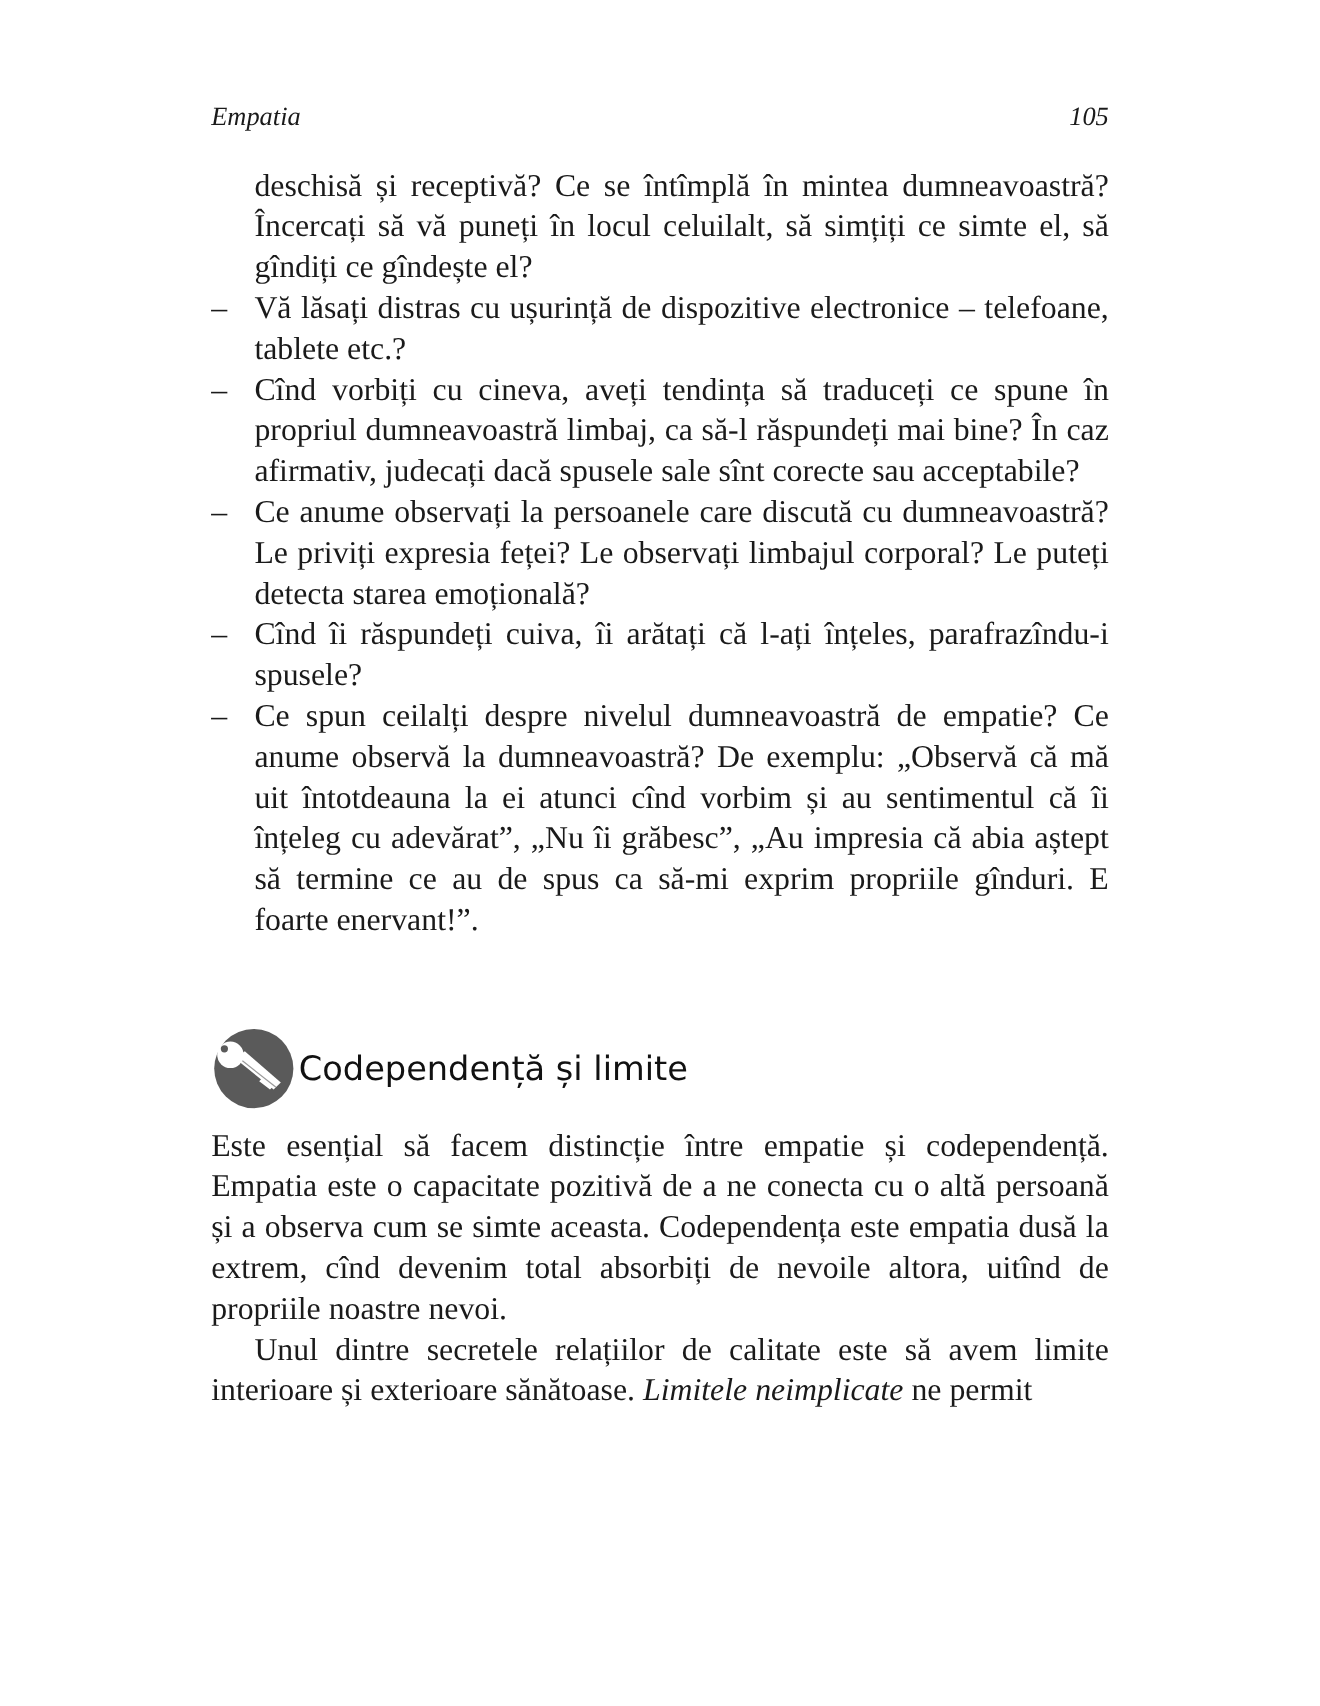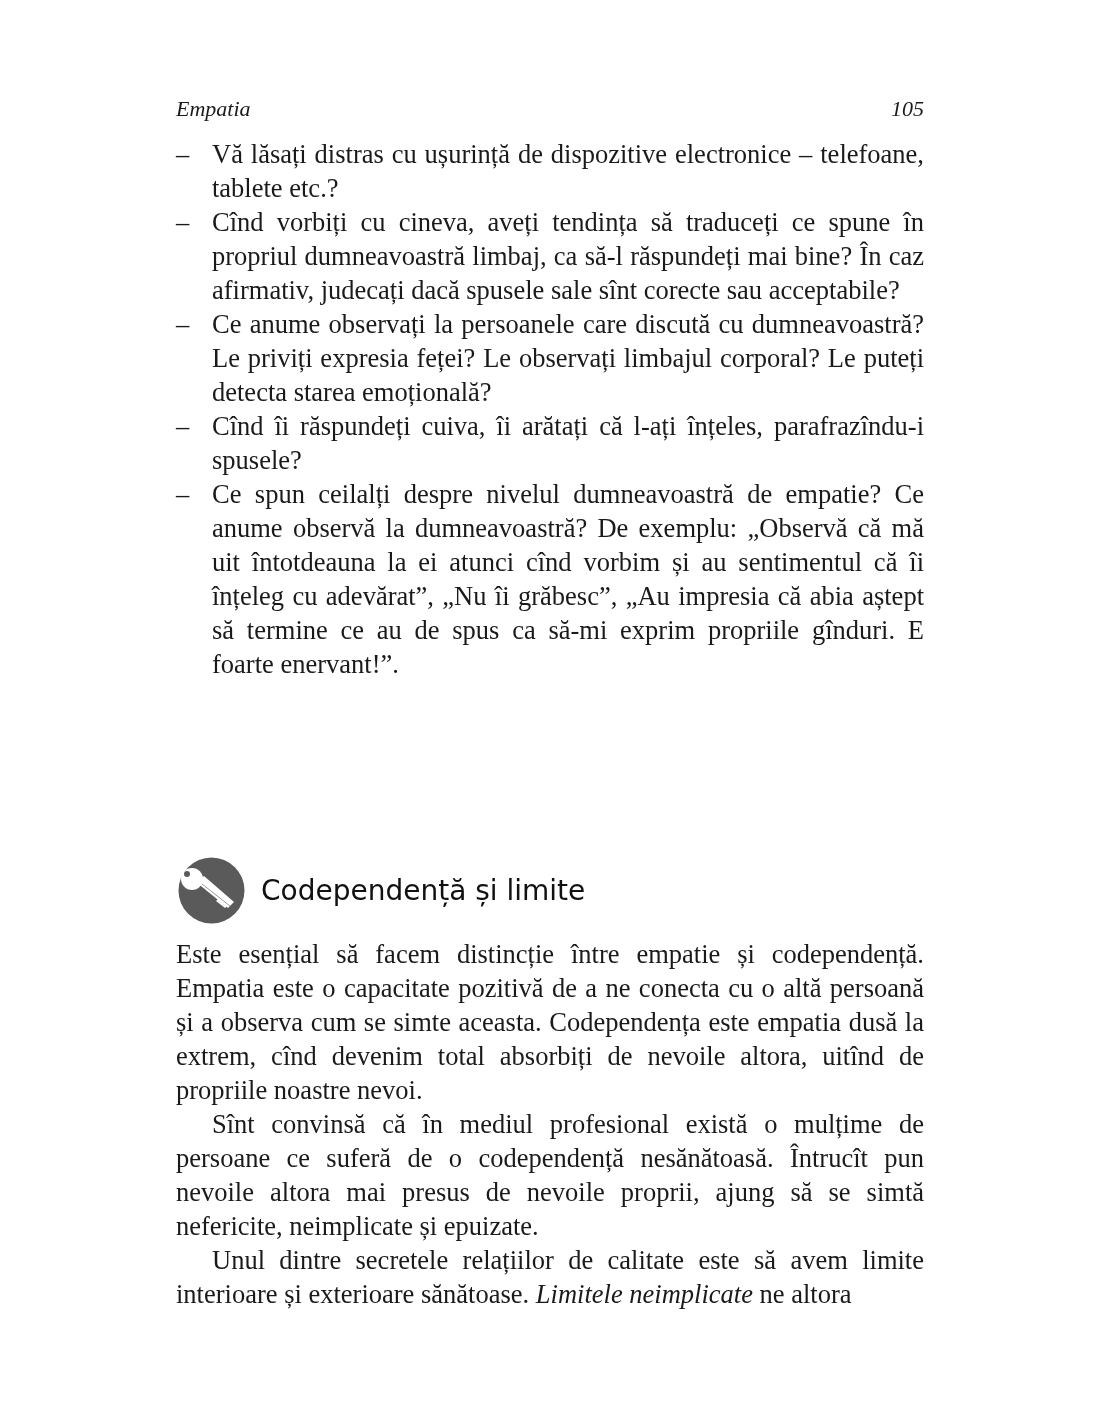--- a/index.html
+++ b/index.html
@@ -1,41 +1,44 @@
 <!DOCTYPE html>
 <html><head>
 <meta charset="utf-8">
 <style>
   html, body { margin:0; padding:0; background:#fff; }
   body { width:1100px; height:1422px; position:relative; overflow:hidden;
          font-family:"DejaVu Serif", "Liberation Serif", serif; color:#1a1a1a; }
   .running-head { position:absolute; top:84px; left:176px; width:748px; height:30px;
-         font-size:22px;margin-top:12px; }
+         font-size:22px; }
   .running-head .title { position:absolute; left:0; top:0; font-style:italic; font-family:"Liberation Serif", serif; }
   .running-head .pageno { position:absolute; right:0; top:0; font-family:"Liberation Serif", serif;font-style:italic; }
   .body { font-family:"Liberation Serif", serif; font-size:26.5px; line-height:34px; text-align:justify; }
   .list { position:absolute; left:176px; top:137px; width:748px; }
   .item { position:relative; padding-left:36px; }
   .item .dash { position:absolute; left:0; top:0; }
   .heading { position:absolute; left:178px; top:856px; height:68px; display:flex; align-items:center; }
   .heading .icon { width:67px; height:67px; }
-  .heading .text { font-family:"DejaVu Sans", "Liberation Sans", sans-serif; font-size:28px; margin-left:16px; color:#111; }
+  .heading .text { font-family:"DejaVu Sans", "Liberation Sans", sans-serif; font-size:28px; margin-left:4px; color:#111; }
   .paras { position:absolute; left:176px; top:937px; width:748px; }
   .paras p { margin:0; }
   .paras p.indent { text-indent:36px; }
 </style>
 </head>
 <body>
 
 <div class="running-head">
   <span class="title">Empatia</span>
   <span class="pageno">105</span>
 </div>
 
 <div class="list body">
+  <div class="item">
+    <span>deschisă și receptivă? Ce se întîmplă în mintea dumneavoastră? Încercați să vă puneți în locul celuilalt, să simțiți ce simte el, să gîndiți ce gîndește el?</span>
+  </div>
   <div class="item">
     <span class="dash">–</span>
     <span>Vă lăsați distras cu ușurință de dispozitive electronice – telefoane, tablete etc.?</span>
   </div>
   <div class="item">
     <span class="dash">–</span>
     <span>Cînd vorbiți cu cineva, aveți tendința să traduceți ce spune în propriul dumneavoastră limbaj, ca să-l răspundeți mai bine? În caz afirmativ, judecați dacă spusele sale sînt corecte sau acceptabile?</span>
   </div>
   <div class="item">
     <span class="dash">–</span>
@@ -60,15 +63,14 @@
       <polygon points="38,44 41,41 44,46 47,43 50,48 47,51"></polygon>
     </g>
     <circle cx="9" cy="17" r="3" fill="#5a5a5a"></circle>
     <line x1="24" y1="27" x2="52" y2="49" stroke="#9a9a9a" stroke-width="1"></line>
   </svg>
   <span class="text">Codependență și limite</span>
 </div>
 
 <div class="paras body">
   <p>Este esențial să facem distincție între empatie și codependență. Empatia este o capacitate pozitivă de a ne conecta cu o altă persoană și a observa cum se simte aceasta. Codependența este empatia dusă la extrem, cînd devenim total absorbiți de nevoile altora, uitînd de propriile noastre nevoi.</p>
-  <p class="indent">Sînt convinsă că în mediul profesional există o mulțime de persoane ce suferă de o codependență nesănătoasă. Întrucît pun nevoile altora mai presus de nevoile proprii, ajung să se simtă nefericite, neimplicate și epuizate.</p>
-  <p class="indent"><span>Unul dintre secretele relațiilor de calitate este să avem limite interioare și exterioare sănătoase. </span><em>Limitele neimplicate</em><span> ne altora</span></p>
+  <p class="indent"><span>Unul dintre secretele relațiilor de calitate este să avem limite interioare și exterioare sănătoase. </span><em>Limitele neimplicate</em><span> ne permit</span></p>
 </div>
 
 </body></html>

